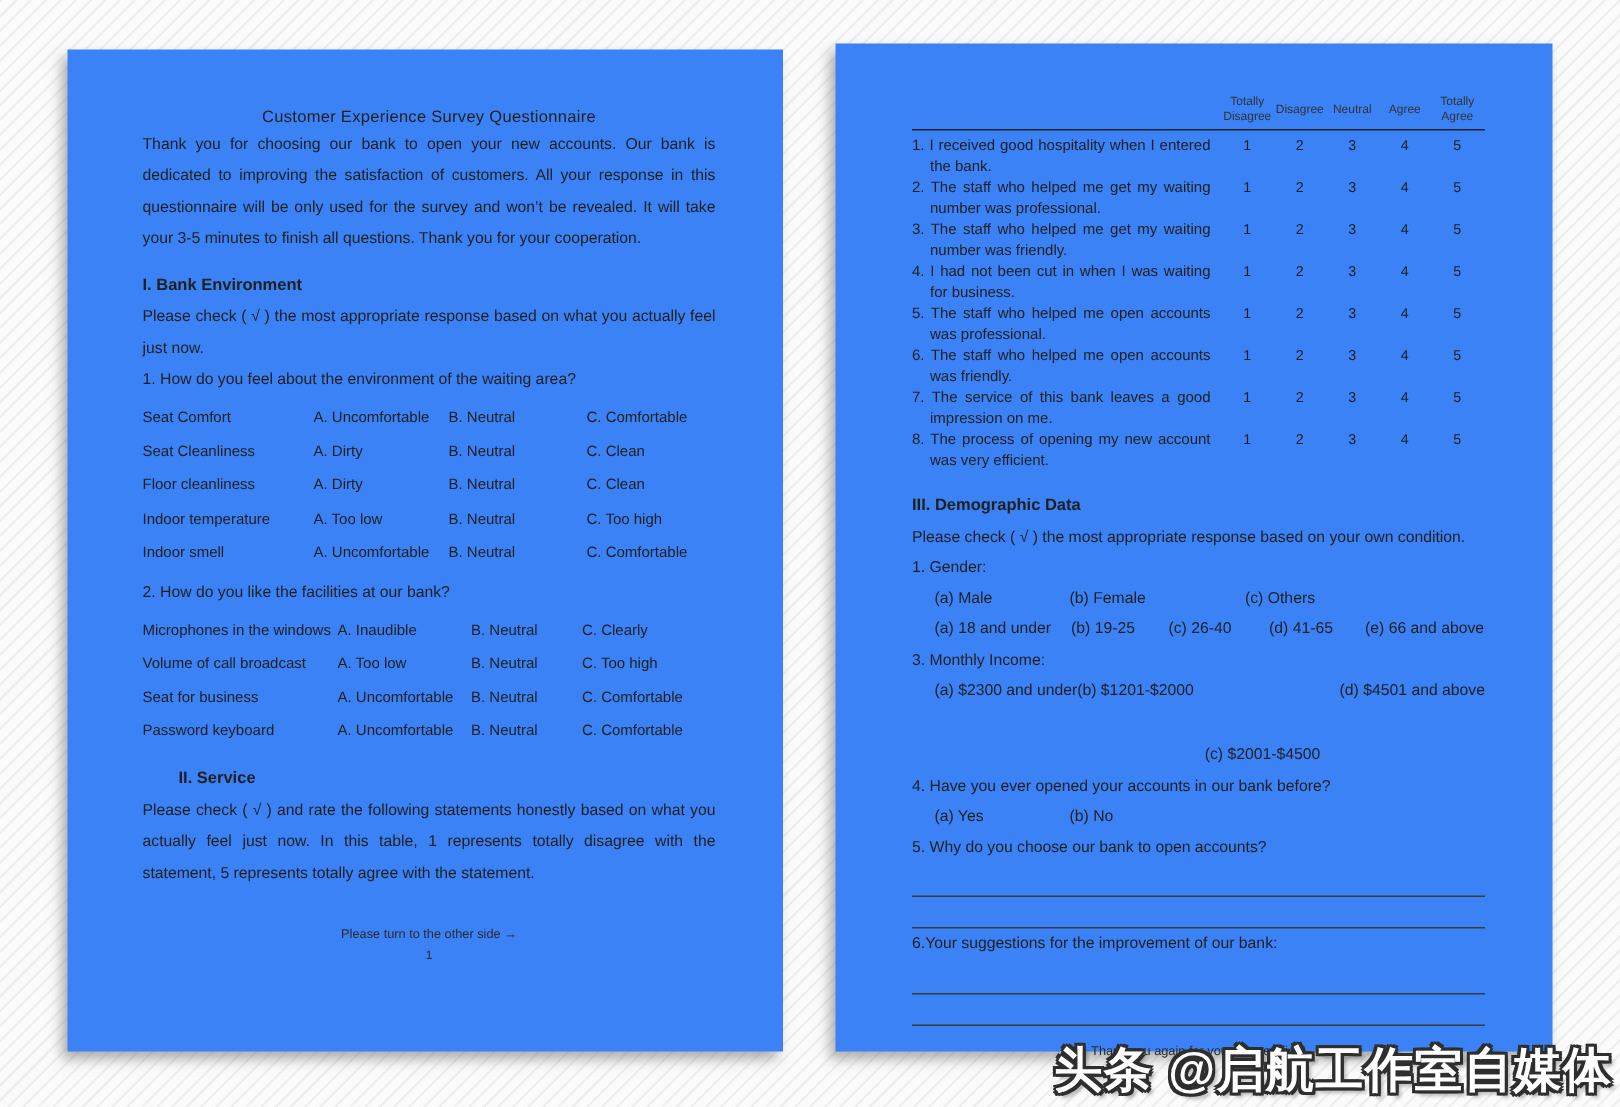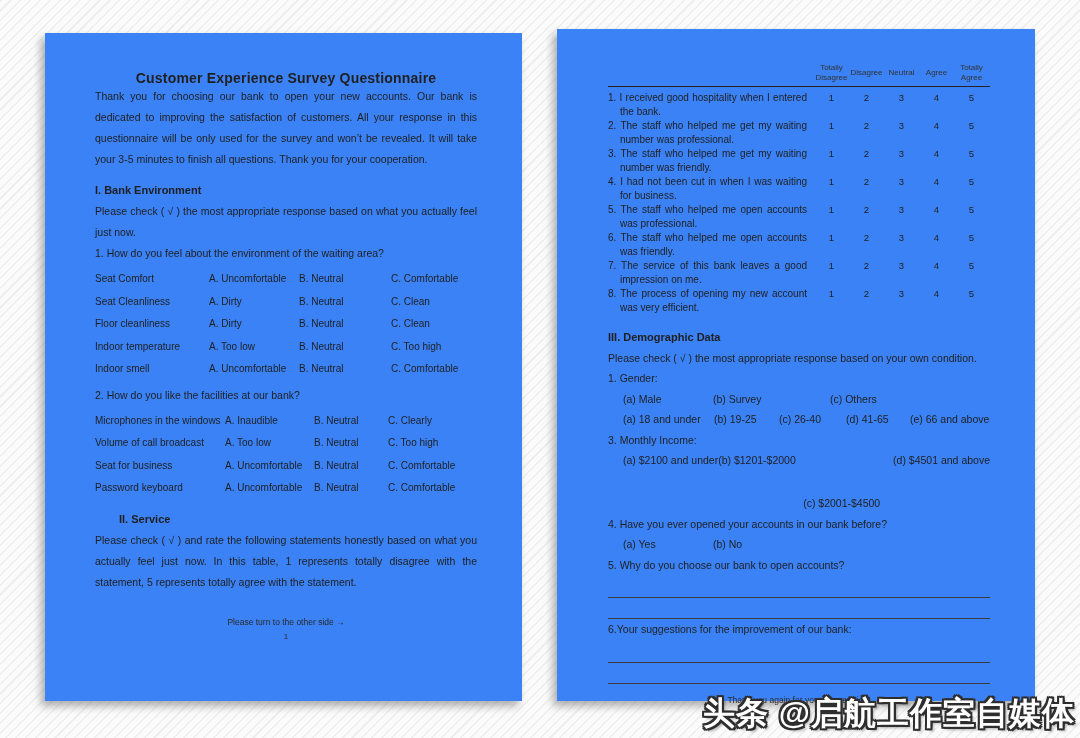--- a/index.html
+++ b/index.html
@@ -16,21 +16,21 @@
   }
   .page {
     position: absolute;
     background: #3b82f6;
     box-shadow: -4px 5px 8px rgba(110,110,110,0.55);
   }
   .page-left  { left: 45px;  top: 33px; width: 477px; height: 668px; padding: 38px 45px 0 50px; }
   .page-right { left: 557px; top: 29px; width: 478px; height: 672px; padding: 34px 45px 0 51px; }
 
   
-  .doc-title { font-size: 14px; font-weight: bold; text-align: center; line-height: 15px; letter-spacing: .2px; }
+  .doc-title { font-size: 11px; font-weight: normal; text-align: center; line-height: 15px; letter-spacing: .2px; }
   .body-text { font-size: 10.5px; line-height: 21px; text-align: justify; }
   .salutation { font-size: 10.5px; line-height: 21px; margin-top: 20px; }
   .sec-heading { font-size: 11px; font-weight: bold; line-height: 21px; margin-top: 10px; }
   .q-label { font-size: 10.5px; line-height: 21px; }
   .opt-table { margin-top: 8px; }
   .opt-row { display: grid; font-size: 10px; line-height: 13.5px; margin-bottom: 9px; }
   .t1 .opt-row { grid-template-columns: 114px 90px 92px 1fr; }
   .t2 .opt-row { grid-template-columns: 130px 89px 74px 1fr; }
   .opt-cell { white-space: nowrap; }
   .q2-label { margin-top: 5px; }
@@ -237,33 +237,33 @@
       </div>
   </div>
 
   <h2 class="s3-heading">III. Demographic Data</h2>
   <p class="s3-instruction">Please check ( √ ) the most appropriate response based on your own condition.</p>
 
   <div id="demo-questions">
       <p class="dq-label">1. Gender:</p>
       <div class="dq-options">
         <span class="dq-opt" style="width: 90px;">(a) Male</span>
-        <span class="dq-opt" style="width: 117px;">(b) Survey</span>
+        <span class="dq-opt" style="width: 117px;">(b) Female</span>
         <span class="dq-opt">(c) Others</span>
       </div>
       <div class="dq-options">
         <span class="dq-opt" style="width: 91px;">(a) 18 and under</span>
         <span class="dq-opt" style="width: 65px;">(b) 19-25</span>
         <span class="dq-opt" style="width: 67px;">(c) 26-40</span>
         <span class="dq-opt" style="width: 64px;">(d) 41-65</span>
         <span class="dq-opt">(e) 66 and above</span>
       </div>
       <p class="dq-label">3. Monthly Income:</p>
       <div class="dq-options">
-        <span class="dq-opt" style="width: 96px;">(a) $2100 and under</span>
+        <span class="dq-opt" style="width: 96px;">(a) $2300 and under</span>
         <span class="dq-opt" style="width: 86px;">(b) $1201-$2000</span>
         <span class="dq-opt" style="width: 91px; margin-top: 43px;">(c) $2001-$4500</span>
         <span class="dq-opt">(d) $4501 and above</span>
       </div>
       <p class="dq-label">4. Have you ever opened your accounts in our bank before?</p>
       <div class="dq-options">
         <span class="dq-opt" style="width: 90px;">(a) Yes</span>
         <span class="dq-opt">(b) No</span>
       </div>
       <p class="dq-label">5. Why do you choose our bank to open accounts?</p>

